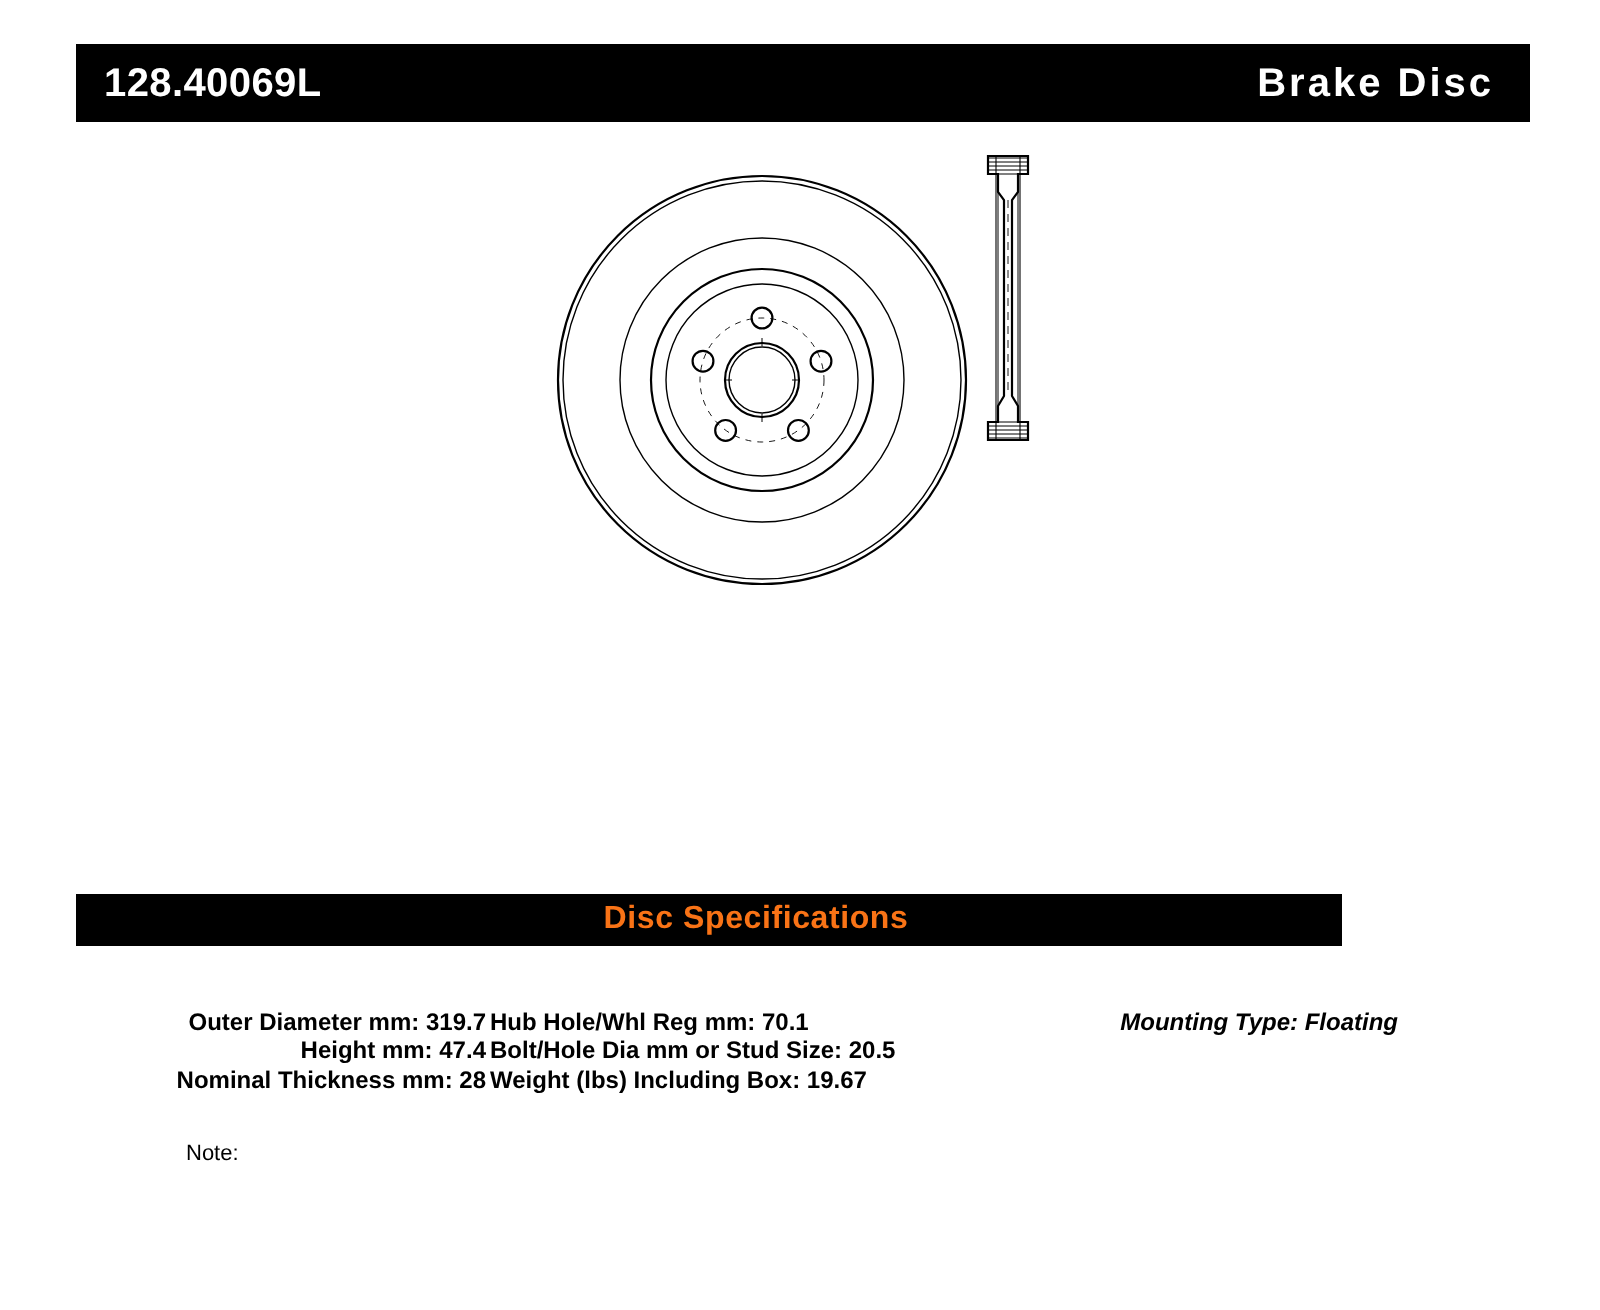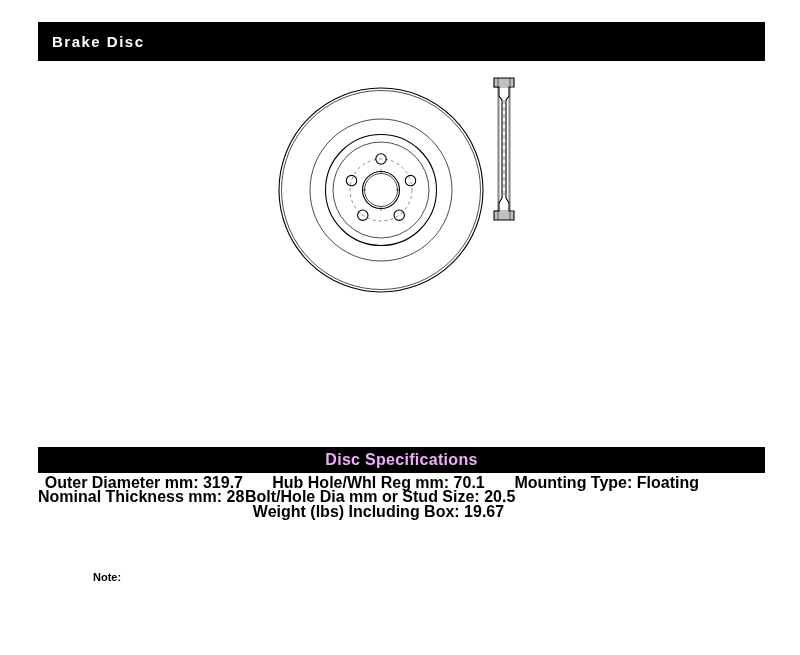--- a/index.html
+++ b/index.html
@@ -31,21 +31,21 @@
     box-sizing: border-box;
     padding: 0 18px 0 14px;
   }
   .part-number {
     font-size: 20px;
     font-weight: bold;
     letter-spacing: 0.2px;
     line-height: 1;
   }
   .product-title {
-    font-size: 15px;
+    font-size: 20px;
     font-weight: bold;
     letter-spacing: 1.5px;
     line-height: 1;
   }
 
   
   .drawing-area {
     position: absolute;
     left: 38px;
     top: 70px;
@@ -54,85 +54,89 @@
   }
   .drawing-area svg {
     display: block;
   }
 
   
   .specs-band {
     position: absolute;
     left: 38px;
     top: 447px;
-    width: 727px;
+    width: 586px;
     height: 26px;
     background: #000000;
-    color: #f0abfc;
+    color: #f97316;
     display: flex;
     align-items: center;
     justify-content: center;
+    padding-left: 47px;
   }
   .specs-band-title {
     font-size: 16px;
     font-weight: bold;
     letter-spacing: 0.3px;
     line-height: 1;
   }
 
   
   .specs-columns {
     position: absolute;
     left: 38px;
     top: 476px;
     width: 727px;
     display: flex;
     align-items: flex-start;
   }
   .spec-col {
-    font-size: 16px;
+    font-size: 12px;
     line-height: 14.4px;
     font-weight: bold;
+    margin-top: 28px;
   }
   .spec-col-1 {
     width: 205px;
     text-align: right;
     padding-right: 2px;
   }
   .spec-col-2 {
     width: 267px;
-    text-align: center;
+    text-align: left;
     padding-right: 2px;
   }
   .spec-col-3 {
     flex: 1;
     text-align: right;
     padding-right: 66px;
+    font-style: italic;
   }
   .spec-line {
     white-space: nowrap;
   }
 
   
   .note-row {
     position: absolute;
     left: 38px;
     top: 571px;
     width: 727px;
     font-size: 11px;
-    font-weight: bold;
+    font-weight: normal;
   }
   .note-label {
     margin-left: 55px;
   }
 </style>
 </head>
 <body>
 
 <div class="header-bar">
+  <div class="part-number">128.40069L</div>
   <div class="product-title">Brake Disc</div>
 </div>
 
 <div class="drawing-area">
   <svg width="727" height="360" viewBox="0 0 727 360" xmlns="http://www.w3.org/2000/svg">
     <g fill="none" stroke="#000000" stroke-width="1.1">
 
       <g>
 
         <circle cx="343" cy="120" r="102"></circle>
@@ -192,20 +196,21 @@
   </svg>
 </div>
 
 <div class="specs-band">
   <div class="specs-band-title">Disc Specifications</div>
 </div>
 
 <div class="specs-columns">
   <div class="spec-col spec-col-1">
     <div class="spec-line">Outer Diameter mm: 319.7</div>
+    <div class="spec-line">Height mm: 47.4</div>
     <div class="spec-line">Nominal Thickness mm: 28</div>
   </div>
   <div class="spec-col spec-col-2">
     <div class="spec-line">Hub Hole/Whl Reg mm: 70.1</div>
     <div class="spec-line">Bolt/Hole Dia mm or Stud Size: 20.5</div>
     <div class="spec-line">Weight (lbs) Including Box: 19.67</div>
   </div>
   <div class="spec-col spec-col-3">
     <div class="spec-line">Mounting Type: Floating</div>
   </div>

